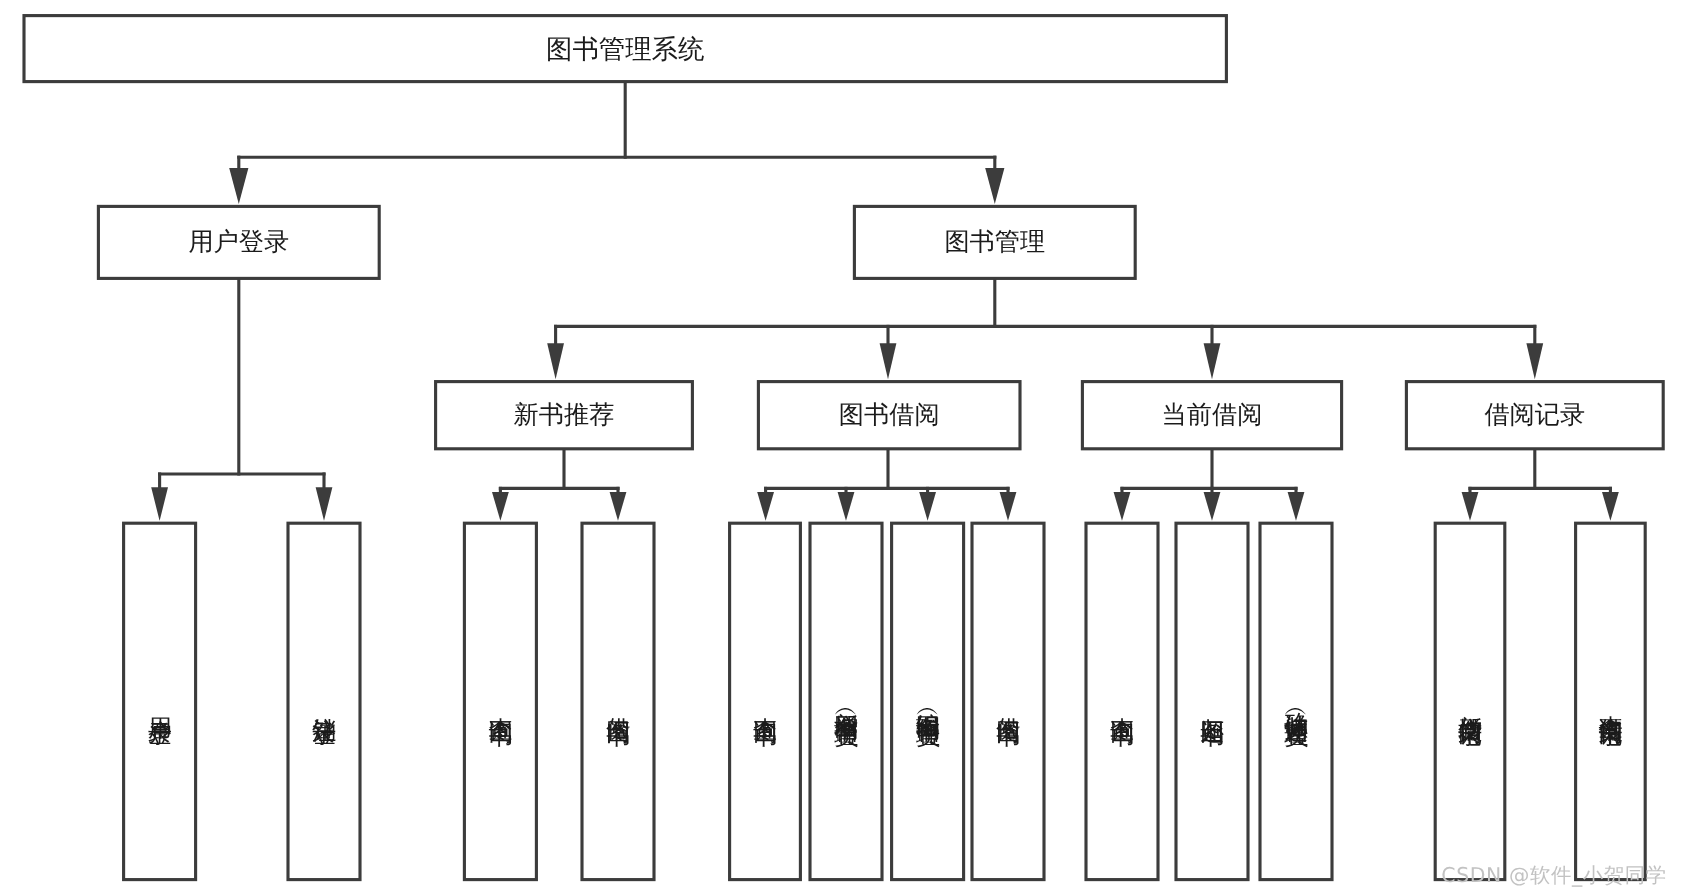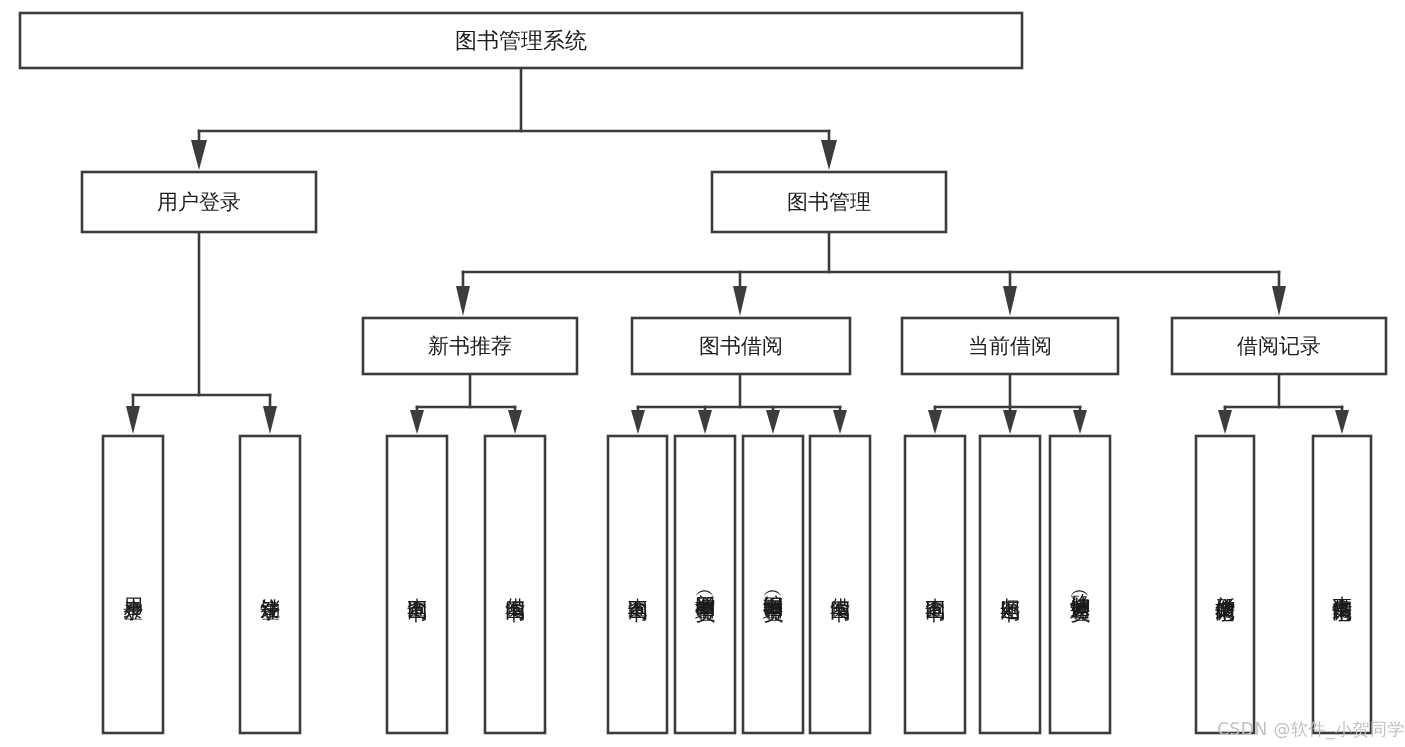--- a/index.html
+++ b/index.html
@@ -68,21 +68,21 @@
     letter-spacing: 1.5px;
     display: flex;
     align-items: center;
     justify-content: center;
     text-align: center;
     white-space: nowrap;
     pointer-events: none;
   }
   #watermark {
     position: absolute;
-    right: 0;
+    right: 16px;
     bottom: 6px;
     font-family: "DejaVu Sans", "Liberation Sans", sans-serif;
     font-size: 17px;
     color: #c2c2c2;
     letter-spacing: 0.5px;
     white-space: nowrap;
   }
 </style>
 </head>
 <body>

